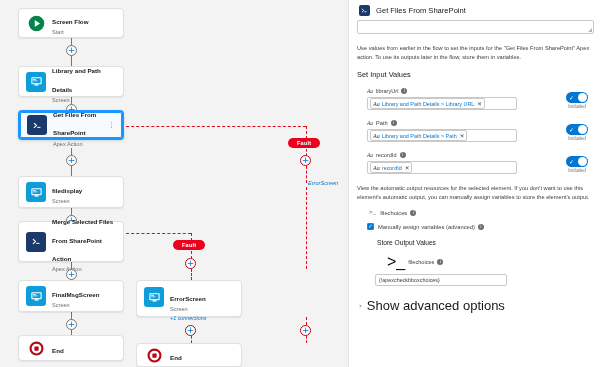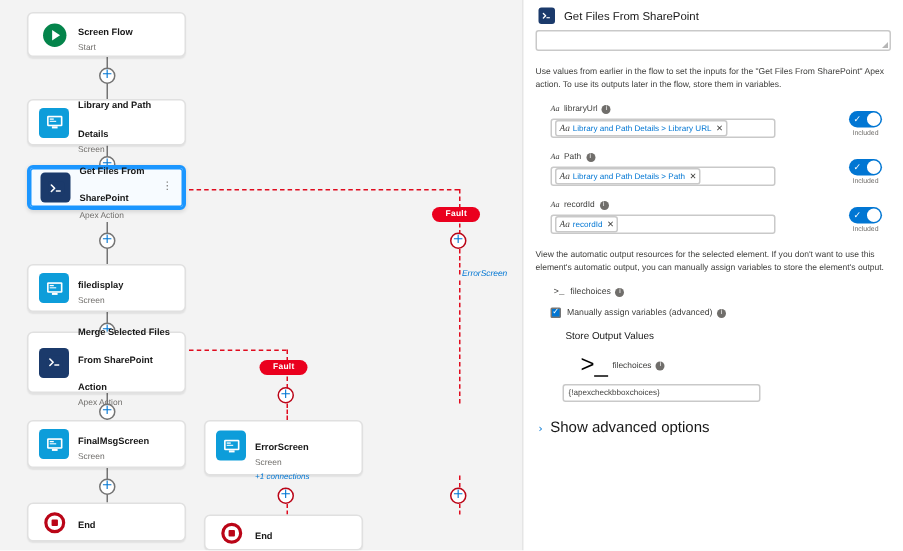--- a/index.html
+++ b/index.html
@@ -221,21 +221,21 @@
     display: flex; align-items: center; padding: 0 3px;
     margin-top: 3px;
   }
   .store-field .input-box span { font-size: 5.4px; color: #3e3e3c; }
 
   .advanced {
     display: flex; align-items: center;
     margin-top: 12px; padding-left: 2px;
   }
   .advanced .chev { font-size: 7px; color: #0176d3; margin-right: 5px; font-family: "DejaVu Sans", sans-serif; }
-  .advanced .advlabel { font-size: 10px; color: #181818; }
+  .advanced .advlabel { font-size: 13px; color: #181818; }
 </style>
 </head>
 <body>
 
 <div id="app">
 
   <div class="canvas">
 
     <div class="vline" style="left:71px; top:38px; height:12px;"></div>
     <div class="vline" style="left:71px; top:55px; height:11px;"></div>
@@ -425,20 +425,21 @@
           <rect x="11.5" y="14.5" width="6" height="2" fill="#ffffff"></rect>
         </svg>
       </span>
       <span class="ph-title">Get Files From SharePoint</span>
     </div>
 
     <div class="labelarea"></div>
 
     <div class="helptext">Use values from earlier in the flow to set the inputs for the "Get Files From SharePoint" Apex action. To use its outputs later in the flow, store them in variables.</div>
 
+    <div class="section-title">Set Input Values</div>
 
     <div class="field">
       <div class="field-label-row">
         <span class="fx-badge">Aa</span>
         <span class="field-label">libraryUrl</span>
         <span class="info-dot">i</span>
       </div>
       <div class="input-wrap">
         <span class="pill">
           <span class="pfx">Aa</span>

